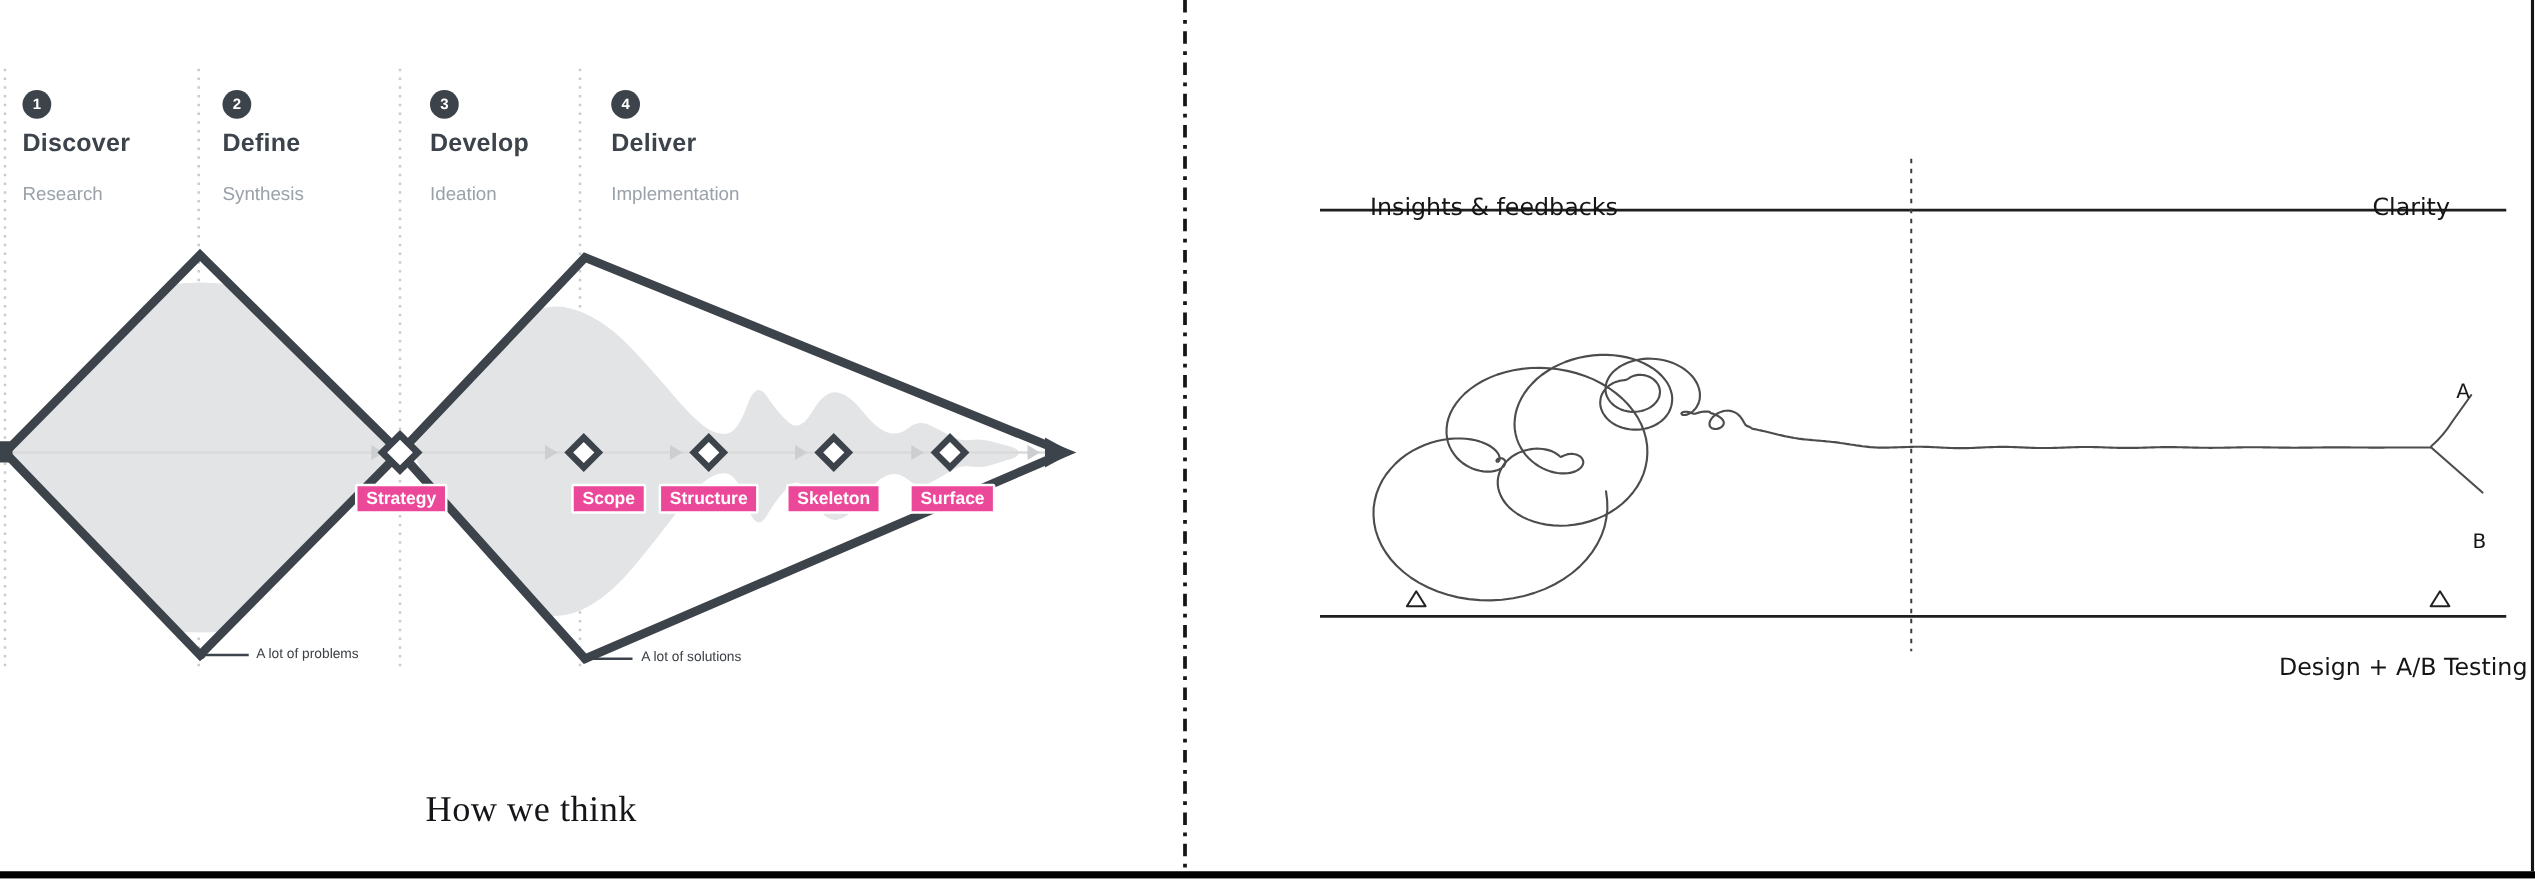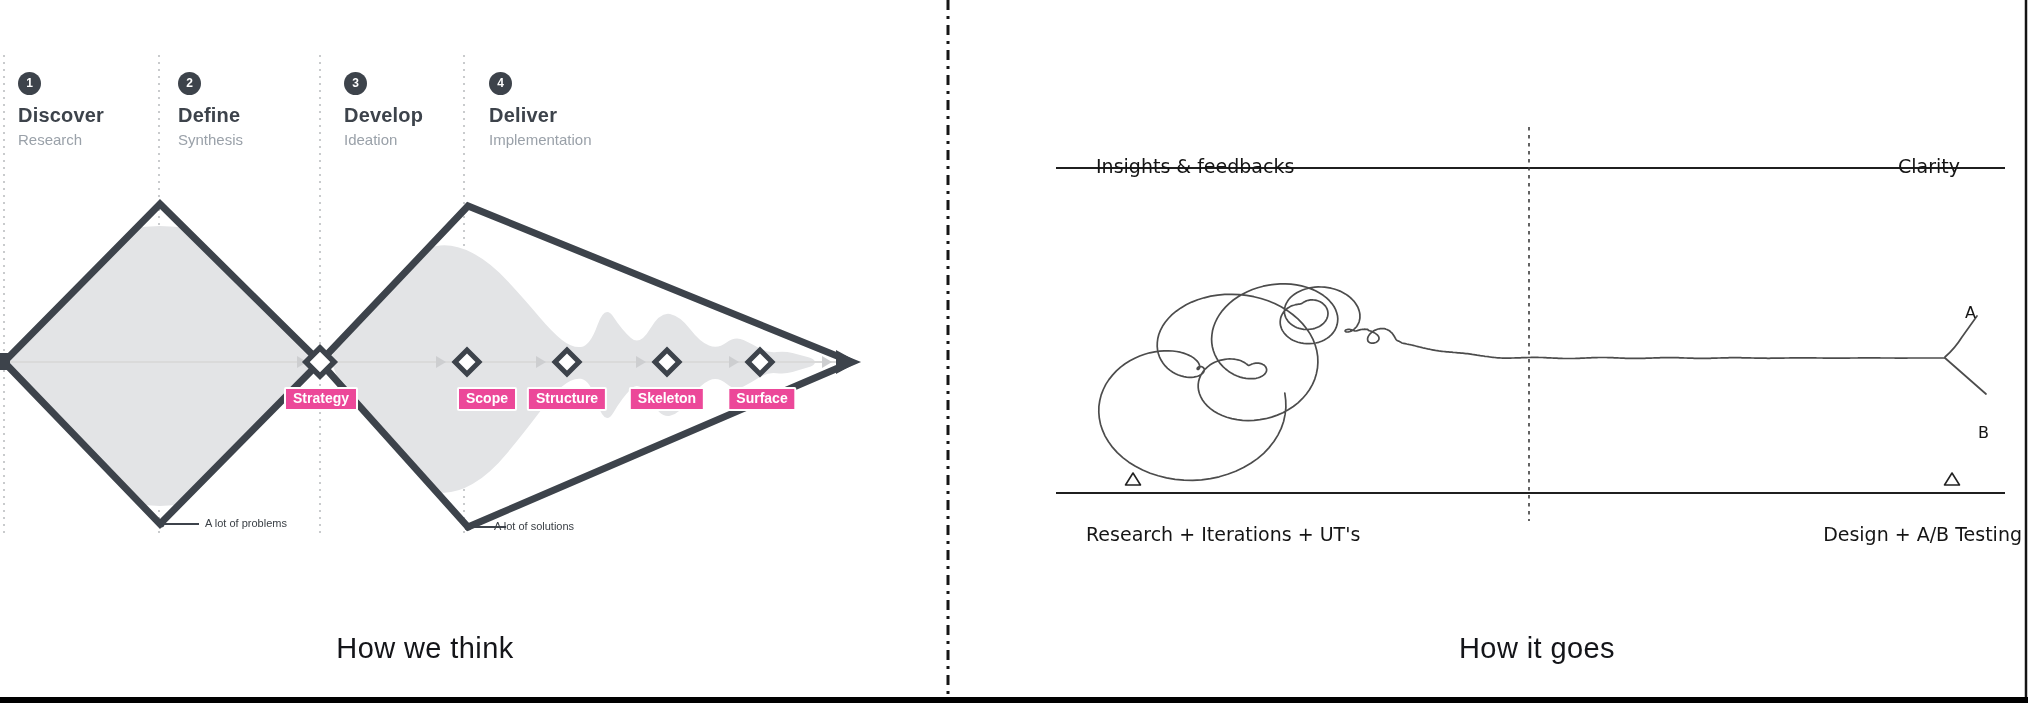--- a/index.html
+++ b/index.html
@@ -6,26 +6,26 @@
   .canvas{position:relative;width:2028px;height:703px;background:#fff;overflow:hidden;
           font-family:"Liberation Sans",sans-serif;}
   svg{position:absolute;left:0;top:0;overflow:visible;}
 
   
   .phase{position:absolute;top:72px;}
   .phase .num{display:block;width:23px;height:23px;border-radius:50%;background:#3d434b;
               color:#fff;font-size:12px;font-weight:700;line-height:23px;text-align:center;
               margin-bottom:9px;}
   .phase .name{font-size:20px;font-weight:700;color:#3d434b;letter-spacing:.2px;}
-  .phase .sub{font-size:15px;color:#9aa1a9;margin-top:4px;}
+  .phase .sub{font-size:15px;color:#9aa1a9;margin-top:20px;}
   .badge{position:absolute;transform:translateX(-50%);background:#ec4899;color:#fff;
          font-size:14px;font-weight:700;padding:2px 7px 3px;border:2px solid #fff;
          border-radius:2px;white-space:nowrap;line-height:15px;}
   .note{position:absolute;font-size:11px;color:#3b4046;white-space:nowrap;}
-  .caption{position:absolute;width:400px;text-align:center;font-family:Liberation Sans, sans-serif;
+  .caption{position:absolute;width:400px;text-align:center;font-family:Liberation Serif, serif;
            font-size:29px;font-weight:500;color:#141519;letter-spacing:.4px;}
 
   
   .rlabel{position:absolute;font-family:"DejaVu Sans",sans-serif;font-size:19px;color:#151515;
           white-space:nowrap;margin-top:23px;}
   .rlabel.small{font-size:16px;}
   .ralign{text-align:right;}
 
   .bottom-bar{position:absolute;left:0;top:697px;width:2028px;height:6px;background:#000;}
 </style>
@@ -106,21 +106,21 @@
     <div class="sub">Implementation</div>
   </div>
 
   <span class="badge" style="left:321px;top:387px">Strategy</span>
   <span class="badge" style="left:487px;top:387px">Scope</span>
   <span class="badge" style="left:567px;top:387px">Structure</span>
   <span class="badge" style="left:667px;top:387px">Skeleton</span>
   <span class="badge" style="left:762px;top:387px">Surface</span>
 
   <div class="note" style="left:205px;top:517px">A lot of problems</div>
-  <div class="note" style="left:494px;top:520px">A lot of solutions</div>
+  <div class="note" style="left:513px;top:520px">A lot of solutions</div>
 
   <div class="caption" style="left:225px;top:632px">How we think</div>
 
   <svg width="2028" height="703" viewBox="0 0 2028 703">
     <line x1="948" y1="0" x2="948" y2="697" stroke="#161616" stroke-width="3" stroke-dasharray="10 6 3 6"></line>
   </svg>
 
   <svg width="2028" height="703" viewBox="0 0 2028 703">
     <line x1="1056" y1="168" x2="2005" y2="168" stroke="#1f1f1f" stroke-width="2.2"></line>
     <line x1="1056" y1="493" x2="2005" y2="493" stroke="#1f1f1f" stroke-width="2.2"></line>
@@ -132,21 +132,19 @@
     </g>
     <g fill="none" stroke="#4c4c4c" stroke-width="1.7" stroke-linecap="round" stroke-linejoin="round">
       <path id="scribblePath" d="M1284.8 393.0 L1285.7 400.1 L1285.9 407.3 L1285.1 414.4 L1283.6 421.5 L1281.2 428.4 L1277.9 435.1 L1273.9 441.5 L1269.1 447.6 L1263.7 453.3 L1257.5 458.6 L1250.8 463.3 L1243.5 467.6 L1235.7 471.3 L1227.6 474.3 L1219.2 476.8 L1210.5 478.6 L1201.6 479.8 L1192.7 480.3 L1183.9 480.1 L1175.1 479.3 L1166.5 477.9 L1158.2 475.8 L1150.2 473.2 L1142.6 470.0 L1135.4 466.3 L1128.8 462.2 L1122.8 457.6 L1117.3 452.6 L1112.6 447.4 L1108.5 441.8 L1105.1 436.1 L1102.5 430.2 L1100.5 424.2 L1099.3 418.2 L1098.8 412.2 L1098.9 406.3 L1099.8 400.5 L1101.2 394.9 L1103.3 389.5 L1105.8 384.4 L1108.9 379.6 L1112.5 375.1 L1116.4 370.9 L1120.6 367.1 L1125.1 363.7 L1129.9 360.7 L1134.8 358.2 L1139.7 356.0 L1144.7 354.2 L1149.7 352.8 L1154.7 351.8 L1159.5 351.1 L1164.1 350.8 L1168.5 350.8 L1172.7 351.0 L1176.6 351.5 L1180.3 352.2 L1183.6 353.1 L1186.6 354.2 L1189.3 355.4 L1191.6 356.6 L1193.6 357.9 L1195.3 359.3 L1196.7 360.6 L1197.8 361.9 L1198.6 363.1 L1199.2 364.3 L1199.5 365.4 L1199.7 366.3 L1199.7 367.2 L1199.6 367.9 L1199.3 368.4 L1199.0 368.9 L1198.7 369.2 L1198.3 369.4 L1198.0 369.4 L1197.7 369.4 L1197.4 369.3 L1197.3 369.1 L1197.2 368.8 L1197.2 368.5 L1197.3 368.1 L1197.5 367.8 L1197.8 367.5 L1198.2 367.2 L1198.7 366.9 L1199.2 366.7 L1199.8 366.6 L1200.5 366.5 L1201.2 366.6 L1201.8 366.8 L1202.4 367.0 L1203.0 367.4 L1203.5 367.9 L1203.9 368.4 L1204.2 369.1 L1204.3 369.8 L1204.2 370.6 L1203.9 371.4 L1203.5 372.3 L1202.8 373.2 L1201.8 374.0 L1200.7 374.8 L1199.3 375.5 L1197.7 376.2 L1195.8 376.7 L1193.8 377.1 L1191.5 377.3 L1189.1 377.3 L1186.5 377.1 L1183.9 376.6 L1181.1 375.9 L1178.3 375.0 L1175.5 373.7 L1172.8 372.2 L1170.1 370.4 L1167.6 368.3 L1165.2 365.9 L1163.1 363.2 L1161.2 360.3 L1159.6 357.1 L1158.4 353.8 L1157.6 350.2 L1157.2 346.4 L1157.3 342.5 L1157.8 338.5 L1158.8 334.5 L1160.4 330.4 L1162.5 326.3 L1165.2 322.3 L1168.3 318.5 L1172.0 314.7 L1176.2 311.2 L1180.9 307.9 L1186.1 304.8 L1191.7 302.1 L1197.7 299.7 L1204.1 297.8 L1210.7 296.2 L1217.6 295.1 L1224.7 294.4 L1232.0 294.3 L1239.3 294.6 L1246.6 295.4 L1253.9 296.7 L1261.0 298.5 L1268.0 300.8 L1274.7 303.5 L1281.1 306.8 L1287.1 310.4 L1292.7 314.5 L1297.9 318.9 L1302.5 323.6 L1306.6 328.7 L1310.1 333.9 L1313.0 339.4 L1315.2 345.0 L1316.8 350.8 L1317.7 356.5 L1317.9 362.3 L1317.5 368.0 L1316.4 373.7 L1314.8 379.1 L1312.5 384.4 L1309.6 389.5 L1306.2 394.2 L1302.3 398.7 L1298.0 402.8 L1293.3 406.5 L1288.2 409.8 L1282.9 412.7 L1277.3 415.1 L1271.6 417.1 L1265.7 418.7 L1259.9 419.7 L1254.0 420.4 L1248.2 420.6 L1242.5 420.3 L1237.1 419.7 L1231.8 418.6 L1226.8 417.2 L1222.2 415.5 L1217.9 413.5 L1214.0 411.2 L1210.4 408.6 L1207.3 405.9 L1204.7 403.0 L1202.5 400.0 L1200.8 396.9 L1199.5 393.7 L1198.6 390.6 L1198.2 387.5 L1198.2 384.4 L1198.6 381.5 L1199.4 378.6 L1200.5 375.9 L1201.9 373.4 L1203.5 371.0 L1205.5 368.8 L1207.6 366.9 L1209.8 365.1 L1212.3 363.6 L1214.7 362.3 L1217.3 361.3 L1219.9 360.4 L1222.4 359.8 L1224.9 359.3 L1227.4 359.0 L1229.7 358.9 L1232.0 359.0 L1234.1 359.2 L1236.0 359.5 L1237.9 359.9 L1239.5 360.3 L1241.0 360.8 L1242.3 361.4 L1243.4 361.9 L1244.4 362.5 L1245.3 363.1 L1246.0 363.6 L1246.6 364.0 L1247.1 364.4 L1247.5 364.8 L1247.9 365.1 L1248.2 365.3 L1248.4 365.4 L1248.7 365.5 L1248.9 365.4 L1249.2 365.4 L1249.5 365.2 L1249.9 365.0 L1250.4 364.8 L1250.9 364.6 L1251.5 364.3 L1252.1 364.0 L1252.9 363.8 L1253.7 363.5 L1254.6 363.3 L1255.6 363.2 L1256.6 363.1 L1257.6 363.1 L1258.7 363.2 L1259.8 363.4 L1260.9 363.6 L1262.0 364.0 L1262.9 364.5 L1263.9 365.0 L1264.7 365.7 L1265.4 366.5 L1265.9 367.3 L1266.3 368.2 L1266.6 369.2 L1266.6 370.3 L1266.4 371.3 L1265.9 372.4 L1265.3 373.4 L1264.4 374.4 L1263.2 375.4 L1261.8 376.3 L1260.2 377.1 L1258.3 377.7 L1256.2 378.3 L1253.9 378.6 L1251.5 378.7 L1248.8 378.7 L1246.0 378.4 L1243.2 377.9 L1240.2 377.1 L1237.2 376.0 L1234.2 374.7 L1231.3 373.1 L1228.4 371.2 L1225.6 369.0 L1223.0 366.6 L1220.5 363.9 L1218.3 360.9 L1216.4 357.7 L1214.7 354.3 L1213.4 350.8 L1212.4 347.0 L1211.8 343.1 L1211.6 339.1 L1211.9 335.0 L1212.5 330.8 L1213.6 326.7 L1215.2 322.5 L1217.2 318.4 L1219.6 314.4 L1222.4 310.6 L1225.7 306.9 L1229.3 303.3 L1233.3 300.0 L1237.7 297.0 L1242.3 294.2 L1247.3 291.7 L1252.4 289.5 L1257.7 287.7 L1263.2 286.2 L1268.8 285.1 L1274.4 284.3 L1280.0 283.9 L1285.5 283.9 L1291.0 284.2 L1296.4 284.9 L1301.5 285.9 L1306.5 287.2 L1311.1 288.9 L1315.5 290.8 L1319.5 293.0 L1323.2 295.3 L1326.5 297.9 L1329.4 300.7 L1331.9 303.6 L1334.0 306.5 L1335.6 309.6 L1336.7 312.7 L1337.5 315.7 L1337.8 318.8 L1337.6 321.8 L1337.1 324.6 L1336.2 327.4 L1335.0 330.0 L1333.4 332.4 L1331.5 334.6 L1329.3 336.7 L1326.9 338.4 L1324.3 340.0 L1321.6 341.2 L1318.7 342.3 L1315.7 343.0 L1312.7 343.5 L1309.6 343.7 L1306.6 343.7 L1303.6 343.4 L1300.8 342.9 L1298.0 342.2 L1295.4 341.3 L1292.9 340.2 L1290.6 338.9 L1288.5 337.4 L1286.7 335.9 L1285.1 334.2 L1283.7 332.4 L1282.5 330.6 L1281.6 328.8 L1280.9 326.9 L1280.4 325.0 L1280.2 323.2 L1280.2 321.4 L1280.4 319.6 L1280.7 317.9 L1281.2 316.3 L1281.9 314.8 L1282.7 313.4 L1283.6 312.1 L1284.6 310.9 L1285.7 309.8 L1286.8 308.8 L1287.9 308.0 L1289.1 307.3 L1290.2 306.6 L1291.3 306.1 L1292.4 305.6 L1293.5 305.3 L1294.5 305.0 L1295.4 304.7 L1296.3 304.6 L1297.1 304.4 L1297.8 304.3 L1298.5 304.2 L1299.1 304.2 L1299.6 304.1 L1300.1 304.0 L1300.5 303.9 L1300.9 303.8 L1301.3 303.7 L1301.7 303.5 L1302.0 303.3 L1302.4 303.1 L1302.7 302.9 L1303.1 302.6 L1303.6 302.3 L1304.0 302.0 L1304.6 301.7 L1305.2 301.4 L1305.9 301.1 L1306.6 300.8 L1307.4 300.5 L1308.3 300.3 L1309.3 300.1 L1310.3 299.9 L1311.5 299.9 L1312.6 299.9 L1313.8 300.0 L1315.1 300.1 L1316.4 300.4 L1317.7 300.8 L1318.9 301.2 L1320.2 301.8 L1321.4 302.5 L1322.6 303.3 L1323.7 304.3 L1324.7 305.3 L1325.6 306.4 L1326.4 307.6 L1327.0 308.9 L1327.5 310.2 L1327.8 311.7 L1328.0 313.1 L1327.9 314.6 L1327.7 316.1 L1327.3 317.6 L1326.6 319.1 L1325.8 320.6 L1324.7 322.0 L1323.5 323.3 L1322.1 324.5 L1320.5 325.7 L1318.8 326.7 L1316.9 327.5 L1314.9 328.3 L1312.8 328.8 L1310.6 329.2 L1308.3 329.4 L1306.0 329.5 L1303.7 329.3 L1301.5 328.9 L1299.2 328.4 L1297.0 327.7 L1295.0 326.7 L1293.0 325.6 L1291.2 324.3 L1289.6 322.9 L1288.1 321.3 L1286.9 319.6 L1285.9 317.8 L1285.1 315.9 L1284.6 313.9 L1284.4 311.8 L1284.5 309.7 L1284.8 307.6 L1285.4 305.4 L1286.3 303.4 L1287.5 301.3 L1288.9 299.3 L1290.6 297.4 L1292.6 295.7 L1294.8 294.0 L1297.2 292.5 L1299.8 291.2 L1302.5 290.0 L1305.5 289.0 L1308.5 288.2 L1311.6 287.6 L1314.9 287.1 L1318.1 286.9 L1321.4 287.0 L1324.7 287.2 L1327.9 287.6 L1331.1 288.2 L1334.2 289.0 L1337.2 290.0 L1340.0 291.1 L1342.7 292.5 L1345.3 293.9 L1347.7 295.5 L1349.8 297.2 L1351.8 299.0 L1353.6 300.8 L1355.1 302.7 L1356.4 304.7 L1357.6 306.7 L1358.4 308.6 L1359.1 310.6 L1359.6 312.6 L1359.9 314.5 L1359.9 316.3 L1359.9 318.1 L1359.6 319.8 L1359.2 321.4 L1358.7 322.9 L1358.0 324.2 L1357.3 325.5 L1356.5 326.7 L1355.6 327.7 L1354.7 328.6 L1353.8 329.4 L1352.8 330.1 L1351.9 330.7 L1351.0 331.1 L1350.1 331.5 L1349.3 331.7 L1348.5 331.9 L1347.8 332.0 L1347.1 332.0 L1346.6 332.0 L1346.1 331.9 L1345.8 331.7 L1345.5 331.5 L1345.3 331.3 L1345.2 331.1 L1345.1 330.9 L1345.2 330.6 L1345.4 330.4 L1345.6 330.2 L1345.8 330.0 L1346.2 329.8 L1346.6 329.7 L1347.0 329.6 L1347.4 329.5 L1347.9 329.4 L1348.4 329.4 L1348.9 329.4 L1349.5 329.4 L1350.0 329.5 L1350.5 329.6 L1351.0 329.7 L1351.4 329.8 L1351.9 329.9 L1352.3 330.1 L1352.7 330.2 L1353.1 330.4 L1353.4 330.5 L1353.8 330.6 L1354.1 330.7 L1354.4 330.8 L1354.6 330.9 L1354.9 331.0 L1355.2 331.0 L1355.5 331.0 L1355.7 331.0 L1356.0 331.0 L1356.3 330.9 L1356.7 330.8 L1357.0 330.7 L1357.4 330.6 L1357.9 330.4 L1358.4 330.3 L1358.9 330.1 L1359.5 329.9 L1360.1 329.8 L1360.7 329.6 L1361.5 329.5 L1362.2 329.4 L1363.0 329.3 L1363.9 329.3 L1364.8 329.2 L1365.7 329.3 L1366.6 329.3 L1367.6 329.4 L1368.5 330.4 L1369.5 330.7 L1370.5 331.0 L1371.4 331.4 L1372.3 331.8 L1373.2 332.2 L1374.1 332.6 L1374.9 333.1 L1375.7 333.6 L1376.3 334.1 L1377.0 334.6 L1377.5 335.1 L1378.0 335.7 L1378.4 336.2 L1378.7 336.8 L1378.9 337.4 L1379.0 337.9 L1379.0 338.5 L1378.9 339.0 L1378.8 339.6 L1378.5 340.1 L1378.2 340.6 L1377.8 341.0 L1377.4 341.5 L1376.8 341.8 L1376.3 342.2 L1375.7 342.5 L1375.0 342.7 L1374.3 342.9 L1373.6 343.1 L1372.9 343.2 L1372.2 343.2 L1371.6 343.1 L1370.9 343.0 L1370.3 342.9 L1369.7 342.6 L1369.2 342.3 L1368.8 342.0 L1368.4 341.6 L1368.0 341.1 L1367.8 340.6 L1367.7 340.0 L1367.6 339.4 L1367.6 338.7 L1367.7 338.1 L1367.9 337.3 L1368.2 336.6 L1368.6 335.9 L1369.1 335.1 L1369.6 334.4 L1370.2 333.7 L1370.9 333.0 L1371.7 332.3 L1372.5 331.7 L1373.4 331.1 L1374.3 330.6 L1375.3 330.1 L1376.3 329.7 L1377.3 329.3 L1378.3 329.0 L1379.3 328.8 L1380.3 328.6 L1381.4 328.6 L1382.4 328.5 L1383.4 328.6 L1384.3 328.7 L1385.3 328.9 L1386.1 329.2 L1387.0 329.5 L1387.8 329.9 L1388.6 330.3 L1389.3 330.7 L1390.0 331.2 L1390.6 331.8 L1391.2 332.3 L1391.8 332.9 L1392.3 333.4 L1392.7 334.0 L1393.1 334.6 L1393.5 335.1 L1393.9 335.7 L1394.2 336.2 L1394.5 336.7 L1394.8 337.2 L1395.0 337.7 L1395.3 338.1 L1395.5 338.5 L1395.7 338.9 L1395.9 339.2 L1396.1 339.5 L1396.4 339.8 L1396.6 340.0 L1396.8 340.2 L1397.0 340.4 L1397.3 340.5 L1397.5 340.7 L1397.8 340.8 L1398.1 340.9 L1398.4 341.1 L1398.7 341.2 L1399.0 341.3 L1399.3 341.4 L1399.6 341.6 L1399.9 341.7 L1400.3 341.9 L1400.6 342.1 L1400.9 342.3 L1401.3 342.5 L1401.6 342.8 L1402.0 343.0 L1403.6 343.3 L1405.2 343.6 L1406.8 344.0 L1408.4 344.3 L1410.0 344.7 L1411.6 345.0 L1413.2 345.4 L1414.8 345.8 L1416.4 346.2 L1418.0 346.6 L1419.6 347.0 L1421.2 347.4 L1422.8 347.8 L1424.4 348.1 L1426.0 348.5 L1427.6 348.9 L1429.2 349.2 L1430.7 349.5 L1432.3 349.8 L1433.9 350.1 L1435.5 350.4 L1437.1 350.6 L1438.7 350.9 L1440.3 351.1 L1441.9 351.3 L1443.5 351.5 L1445.1 351.6 L1446.7 351.8 L1448.3 351.9 L1449.9 352.1 L1451.5 352.2 L1453.1 352.4 L1454.7 352.5 L1456.3 352.6 L1457.9 352.8 L1459.5 352.9 L1461.1 353.1 L1462.7 353.2 L1464.3 353.4 L1465.9 353.6 L1467.5 353.7 L1469.1 353.9 L1470.7 354.1 L1472.3 354.4 L1473.9 354.6 L1475.5 354.8 L1477.1 355.1 L1478.7 355.3 L1480.3 355.6 L1481.9 355.8 L1483.4 356.0 L1485.0 356.3 L1486.6 356.5 L1488.2 356.7 L1489.8 357.0 L1491.4 357.2 L1493.0 357.3 L1494.6 357.5 L1496.2 357.7 L1497.8 357.8 L1499.4 357.9 L1501.0 358.0 L1502.6 358.1 L1504.2 358.1 L1505.8 358.1 L1507.4 358.1 L1509.0 358.1 L1510.6 358.1 L1512.2 358.0 L1513.8 358.0 L1515.4 357.9 L1517.0 357.9 L1518.6 357.8 L1520.2 357.8 L1521.8 357.7 L1523.4 357.7 L1525.0 357.6 L1526.6 357.6 L1528.2 357.5 L1529.8 357.5 L1531.4 357.4 L1533.0 357.4 L1534.6 357.4 L1536.2 357.4 L1537.8 357.4 L1539.3 357.5 L1540.9 357.5 L1542.5 357.5 L1544.1 357.6 L1545.7 357.7 L1547.3 357.8 L1548.9 357.8 L1550.5 357.9 L1552.1 358.0 L1553.7 358.1 L1555.3 358.2 L1556.9 358.2 L1558.5 358.3 L1560.1 358.4 L1561.7 358.4 L1563.3 358.5 L1564.9 358.5 L1566.5 358.5 L1568.1 358.5 L1569.7 358.5 L1571.3 358.5 L1572.9 358.5 L1574.5 358.5 L1576.1 358.4 L1577.7 358.4 L1579.3 358.3 L1580.9 358.2 L1582.5 358.1 L1584.1 358.1 L1585.7 358.0 L1587.3 357.9 L1588.9 357.8 L1590.5 357.8 L1592.0 357.7 L1593.6 357.7 L1595.2 357.6 L1596.8 357.6 L1598.4 357.5 L1600.0 357.5 L1601.6 357.5 L1603.2 357.5 L1604.8 357.5 L1606.4 357.5 L1608.0 357.6 L1609.6 357.6 L1611.2 357.7 L1612.8 357.7 L1614.4 357.8 L1616.0 357.9 L1617.6 357.9 L1619.2 358.0 L1620.8 358.1 L1622.4 358.1 L1624.0 358.2 L1625.6 358.3 L1627.2 358.3 L1628.8 358.4 L1630.4 358.4 L1632.0 358.4 L1633.6 358.4 L1635.2 358.4 L1636.8 358.4 L1638.4 358.4 L1640.0 358.4 L1641.6 358.4 L1643.2 358.3 L1644.8 358.3 L1646.3 358.2 L1647.9 358.2 L1649.5 358.1 L1651.1 358.1 L1652.7 358.0 L1654.3 357.9 L1655.9 357.9 L1657.5 357.8 L1659.1 357.8 L1660.7 357.7 L1662.3 357.7 L1663.9 357.6 L1665.5 357.6 L1667.1 357.6 L1668.7 357.6 L1670.3 357.6 L1671.9 357.6 L1673.5 357.6 L1675.1 357.7 L1676.7 357.7 L1678.3 357.7 L1679.9 357.8 L1681.5 357.8 L1683.1 357.9 L1684.7 358.0 L1686.3 358.0 L1687.9 358.1 L1689.5 358.1 L1691.1 358.2 L1692.7 358.2 L1694.3 358.3 L1695.9 358.3 L1697.5 358.3 L1699.1 358.3 L1700.6 358.3 L1702.2 358.3 L1703.8 358.3 L1705.4 358.3 L1707.0 358.3 L1708.6 358.3 L1710.2 358.3 L1711.8 358.2 L1713.4 358.2 L1715.0 358.1 L1716.6 358.1 L1718.2 358.0 L1719.8 358.0 L1721.4 357.9 L1723.0 357.9 L1724.6 357.8 L1726.2 357.8 L1727.8 357.8 L1729.4 357.7 L1731.0 357.7 L1732.6 357.7 L1734.2 357.7 L1735.8 357.7 L1737.4 357.7 L1739.0 357.7 L1740.6 357.7 L1742.2 357.8 L1743.8 357.8 L1745.4 357.8 L1747.0 357.9 L1748.6 357.9 L1750.2 357.9 L1751.8 358.0 L1753.4 358.0 L1754.9 358.1 L1756.5 358.1 L1758.1 358.1 L1759.7 358.2 L1761.3 358.2 L1762.9 358.2 L1764.5 358.2 L1766.1 358.2 L1767.7 358.3 L1769.3 358.3 L1770.9 358.2 L1772.5 358.2 L1774.1 358.2 L1775.7 358.2 L1777.3 358.2 L1778.9 358.2 L1780.5 358.1 L1782.1 358.1 L1783.7 358.1 L1785.3 358.0 L1786.9 358.0 L1788.5 358.0 L1790.1 357.9 L1791.7 357.9 L1793.3 357.9 L1794.9 357.8 L1796.5 357.8 L1798.1 357.8 L1799.7 357.8 L1801.3 357.8 L1802.9 357.8 L1804.5 357.8 L1806.1 357.8 L1807.7 357.8 L1809.3 357.8 L1810.8 357.9 L1812.4 357.9 L1814.0 357.9 L1815.6 357.9 L1817.2 358.0 L1818.8 358.0 L1820.4 358.0 L1822.0 358.0 L1823.6 358.1 L1825.2 358.1 L1826.8 358.1 L1828.4 358.1 L1830.0 358.1 L1831.6 358.1 L1833.2 358.2 L1834.8 358.2 L1836.4 358.2 L1838.0 358.2 L1839.6 358.1 L1841.2 358.1 L1842.8 358.1 L1844.4 358.1 L1846.0 358.1 L1847.6 358.1 L1849.2 358.1 L1850.8 358.0 L1852.4 358.0 L1854.0 358.0 L1855.6 358.0 L1857.2 358.0 L1858.8 357.9 L1860.4 357.9 L1862.0 357.9 L1863.5 357.9 L1865.1 357.9 L1866.7 357.9 L1868.3 357.9 L1869.9 357.9 L1871.5 357.9 L1873.1 357.9 L1874.7 357.9 L1876.3 357.9 L1877.9 357.9 L1879.5 357.9 L1881.1 358.0 L1882.7 358.0 L1884.3 358.0 L1885.9 358.0 L1887.5 358.0 L1889.1 358.0 L1890.7 358.0 L1892.3 358.0 L1893.9 358.0 L1895.5 358.1 L1897.1 358.1 L1898.7 358.1 L1900.3 358.1 L1901.9 358.1 L1903.5 358.1 L1905.1 358.1 L1906.7 358.1 L1908.3 358.0 L1909.9 358.0 L1911.5 358.0 L1913.1 358.0 L1914.7 358.0 L1916.3 358.0 L1917.8 358.0 L1919.4 358.0 L1921.0 358.0 L1922.6 358.0 L1924.2 358.0 L1925.8 358.0 L1927.4 358.0 L1929.0 358.0 L1930.6 358.0 L1932.2 358.0 L1933.8 358.0 L1935.4 358.0 L1937.0 358.0 L1938.6 358.0 L1940.2 358.0 L1941.8 358.0 L1943.4 358.0 L1945.0 358.0"></path>
       <path d="M1945 357 C1952 351 1957 345 1962 337 L1977 316"></path>
       <path d="M1945 358 L1986 394"></path>
     </g>
   </svg>
 
   <div class="rlabel" style="left:1096px;top:132px">Insights &amp; feedbacks</div>
   <div class="rlabel ralign" style="left:1760px;top:132px;width:200px">Clarity</div>
-  <div class="rlabel" style="left:1086px;top:500px">Research + Iterations + UT's</div>
   <div class="rlabel ralign" style="left:1812px;top:500px;width:210px">Design + A/B Testing</div>
   <div class="rlabel small" style="left:1965px;top:280px">A</div>
   <div class="rlabel small" style="left:1978px;top:400px">B</div>
 
-  <div class="caption" style="left:1337px;top:632px">How it goes</div>
 
   <div class="bottom-bar"></div>
 </div>
 
 </body></html>

